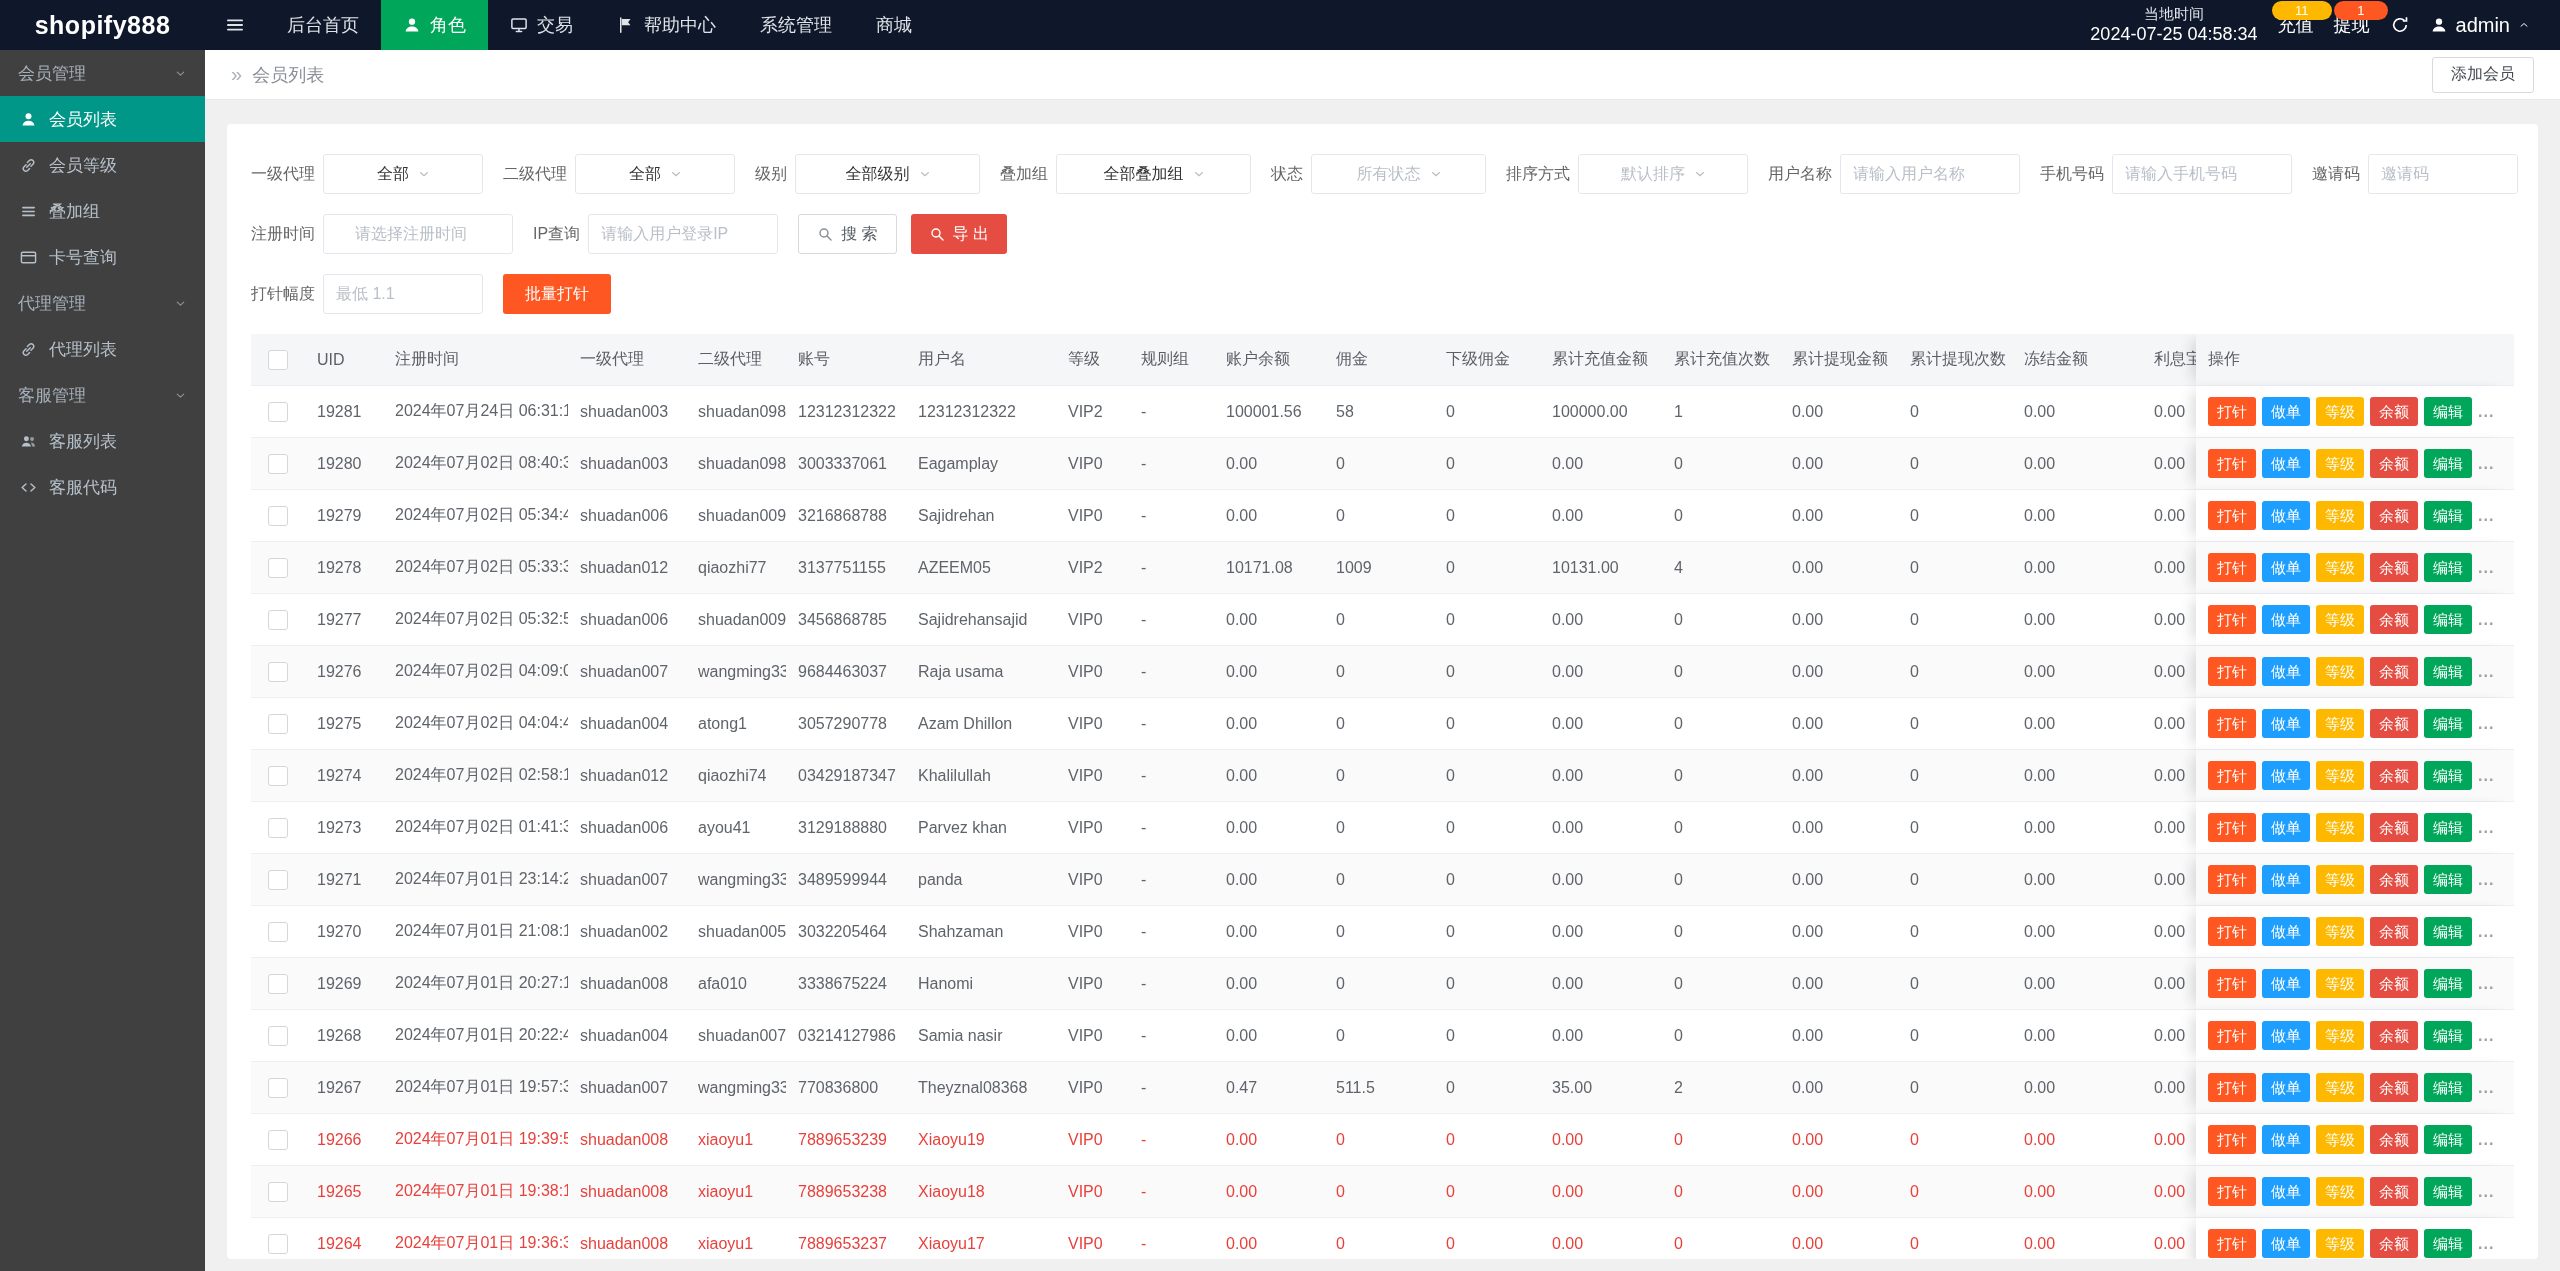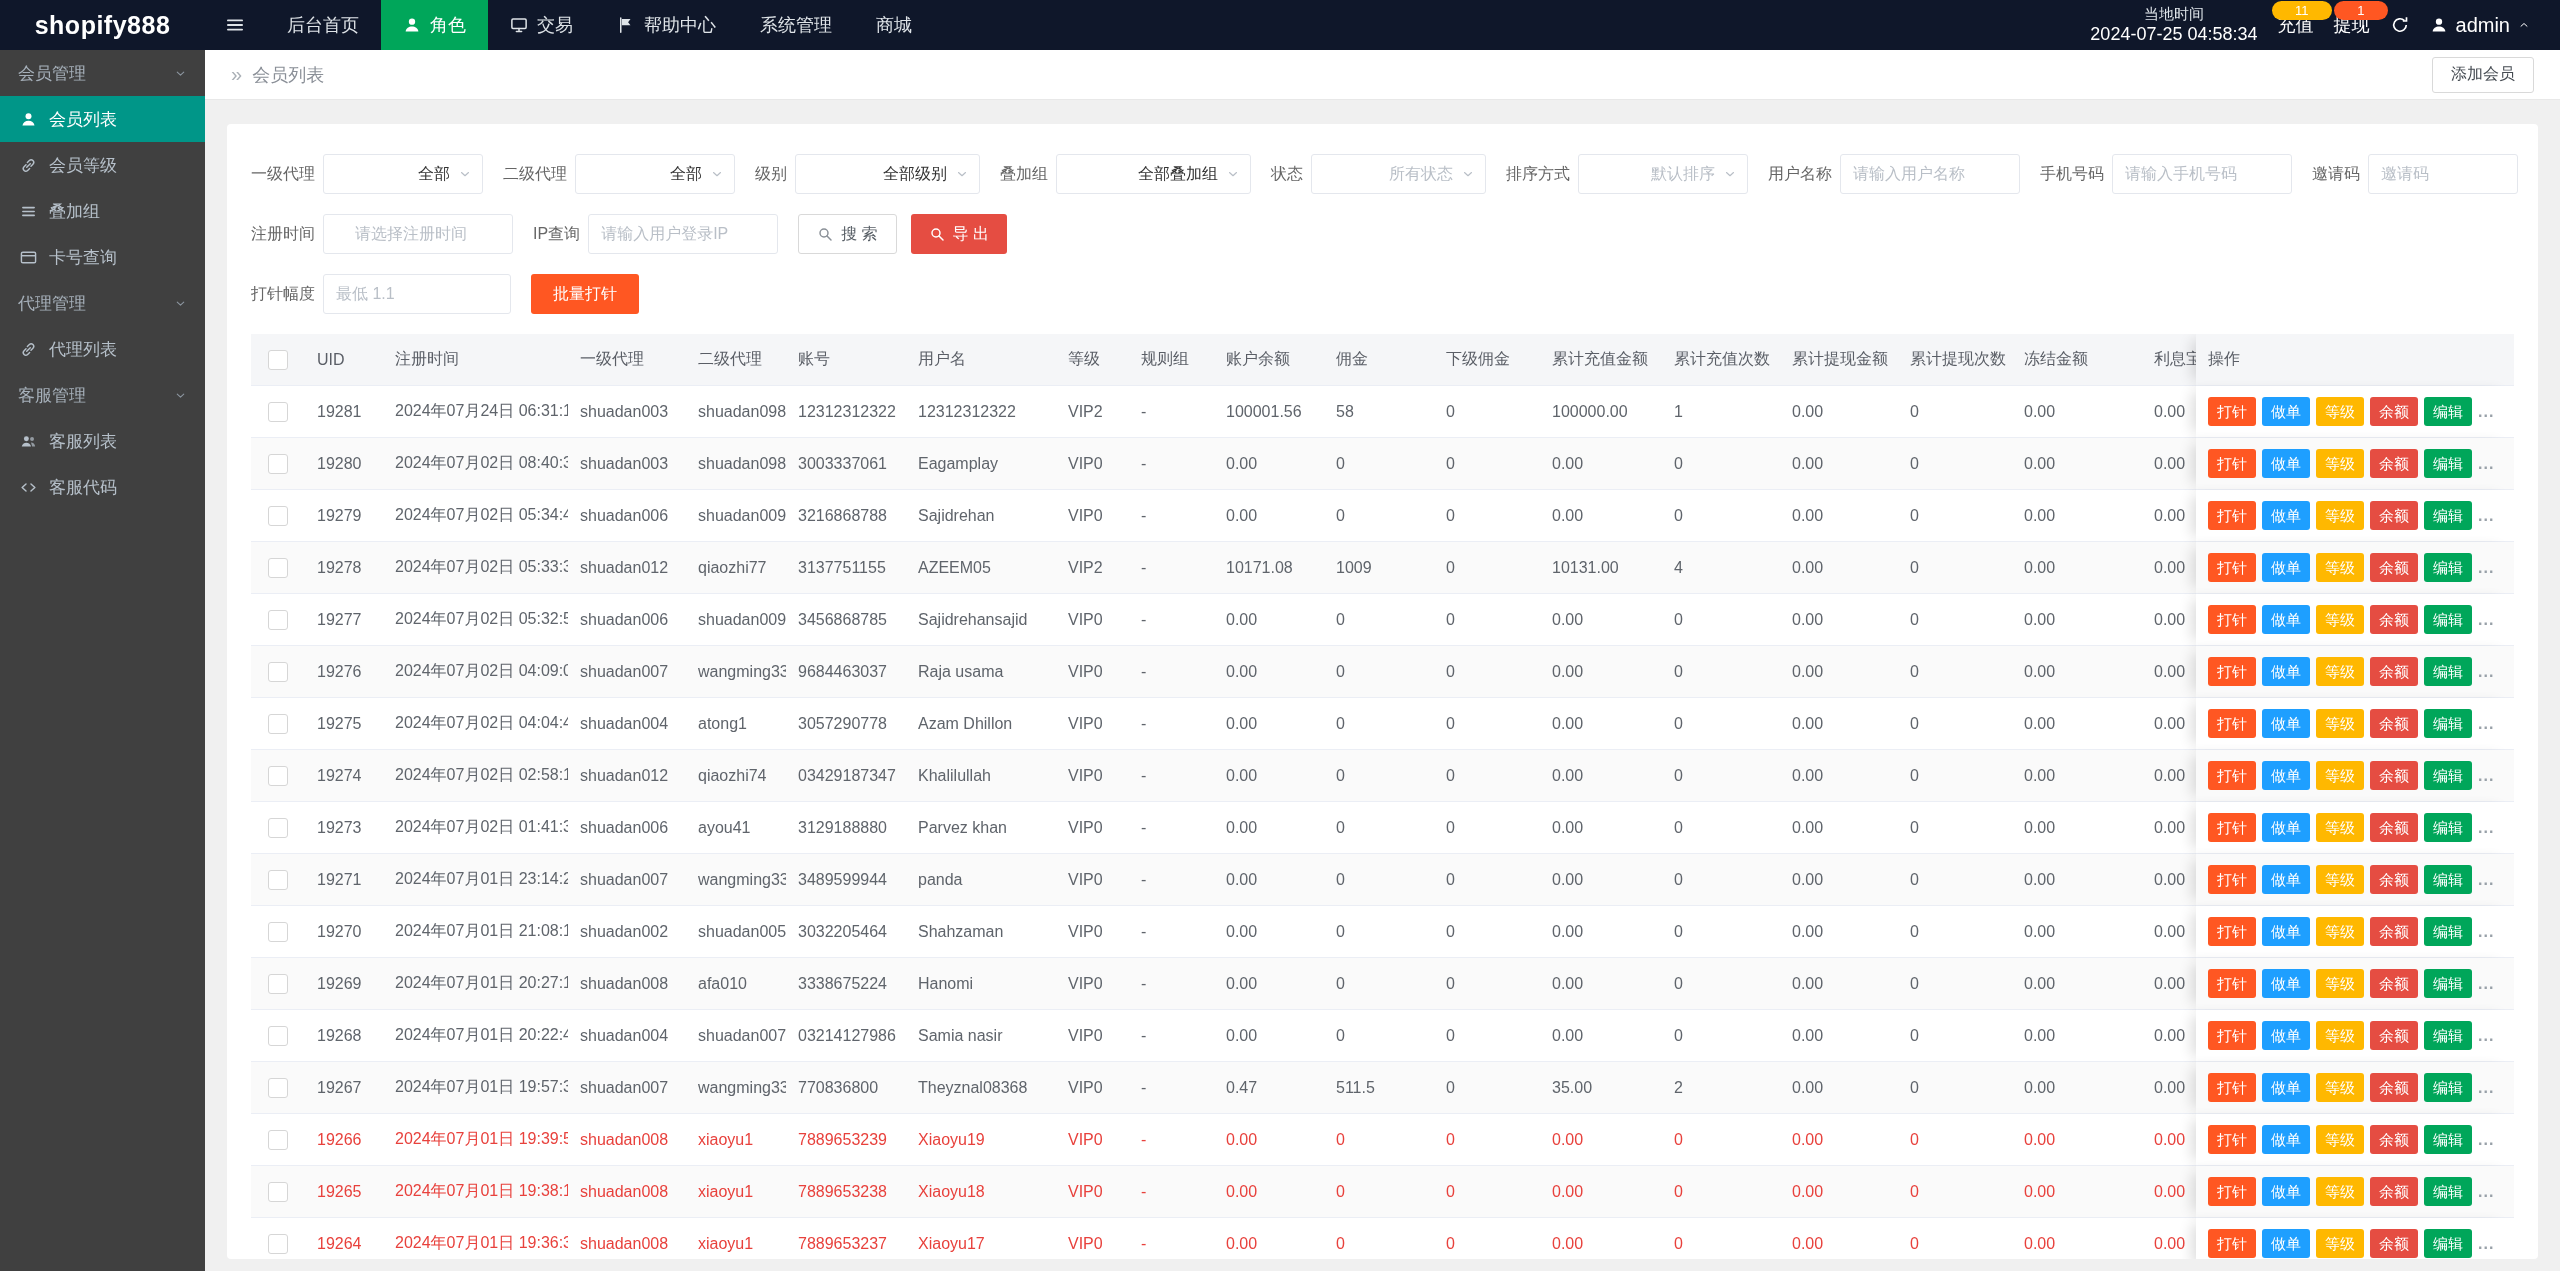--- a/index.html
+++ b/index.html
@@ -42,21 +42,21 @@
   .main{position:absolute;top:50px;left:205px;width:2355px;height:1221px;background:#f0f0f0;overflow:hidden}
   .crumb-bar{height:50px;background:#fff;display:flex;align-items:center;gap:10px;padding:0 26px;color:#8a8f97;font-size:18px;border-bottom:1px solid #e8e8e8}
   .crumb-ic{font-size:20px;color:#aab0b6}
   .add-btn{margin-left:auto;height:36px;padding:0 18px;background:#fff;border:1px solid #d9d9d9;border-radius:3px;font-size:16px;color:#454b52;cursor:pointer;font-family:inherit}
   .card{margin:24px 22px 0;background:#fff;border-radius:4px;padding:30px 24px 10px;height:1135px;overflow:hidden}
 
   
   .frow{display:flex;align-items:center;margin-bottom:20px}
   .fgroup{display:flex;align-items:center;margin-right:20px}
   .flabel{color:#666;font-size:16px;margin-right:8px;white-space:nowrap}
-  .fselect{height:40px;border:1px solid #e4e7ed;border-radius:3px;display:flex;align-items:center;justify-content:flex-end;padding:0 10px 0 12px;font-size:16px;color:#333;background:#fff;cursor:pointer}
+  .fselect{height:40px;border:1px solid #e4e7ed;border-radius:3px;display:flex;align-items:center;justify-content:center;padding:0 10px 0 12px;font-size:16px;color:#333;background:#fff;cursor:pointer}
   .fselect.muted{color:#b9bfc7}
   .fselect .selchev{color:#b9bfc7;font-size:14px;margin-left:8px}
   .finput{height:40px;border:1px solid #e4e7ed;border-radius:3px;padding:0 12px;font-size:16px;color:#333;outline:none;font-family:inherit}
   .finput::placeholder{color:#b9bfc7}
   .btn-plain{display:inline-flex;align-items:center;gap:8px;height:40px;padding:0 18px;background:#fff;border:1px solid #d9d9d9;border-radius:3px;font-size:16px;color:#565d64;cursor:pointer;margin-right:14px;font-family:inherit}
   .btn-plain .icon{font-size:16px;color:#8a9097}
   .btn-red{display:inline-flex;align-items:center;gap:8px;height:40px;padding:0 18px;background:#e54d42;border:none;border-radius:3px;font-size:16px;color:#fff;cursor:pointer;font-family:inherit}
   .btn-orange{height:40px;padding:0 22px;background:#ff5722;border:none;border-radius:3px;font-size:16px;color:#fff;cursor:pointer;font-family:inherit}
 
   
@@ -363,21 +363,21 @@
               <circle cx="10.5" cy="10.5" r="6" fill="none" stroke="currentColor" stroke-width="2.2"></circle>
               <path d="M15 15l6 6" stroke="currentColor" stroke-width="2.2" stroke-linecap="round"></path>
             </svg>
           </span>
           <span>导 出</span>
         </button>
       </div>
     <div class="frow">
         <div class="fgroup">
           <span class="flabel">打针幅度</span>
-          <input class="finput" style="width: 188px;" placeholder="最低 1.1">
+          <input class="finput" style="width: 160px;" placeholder="最低 1.1">
         </div>
         <button class="btn-orange">批量打针</button>
       </div>
     <div class="table-wrap">
       <table>
           <colgroup>
             <col style="width:54px">
             <col style="width:78px">
             <col style="width:185px">
             <col style="width:118px">

